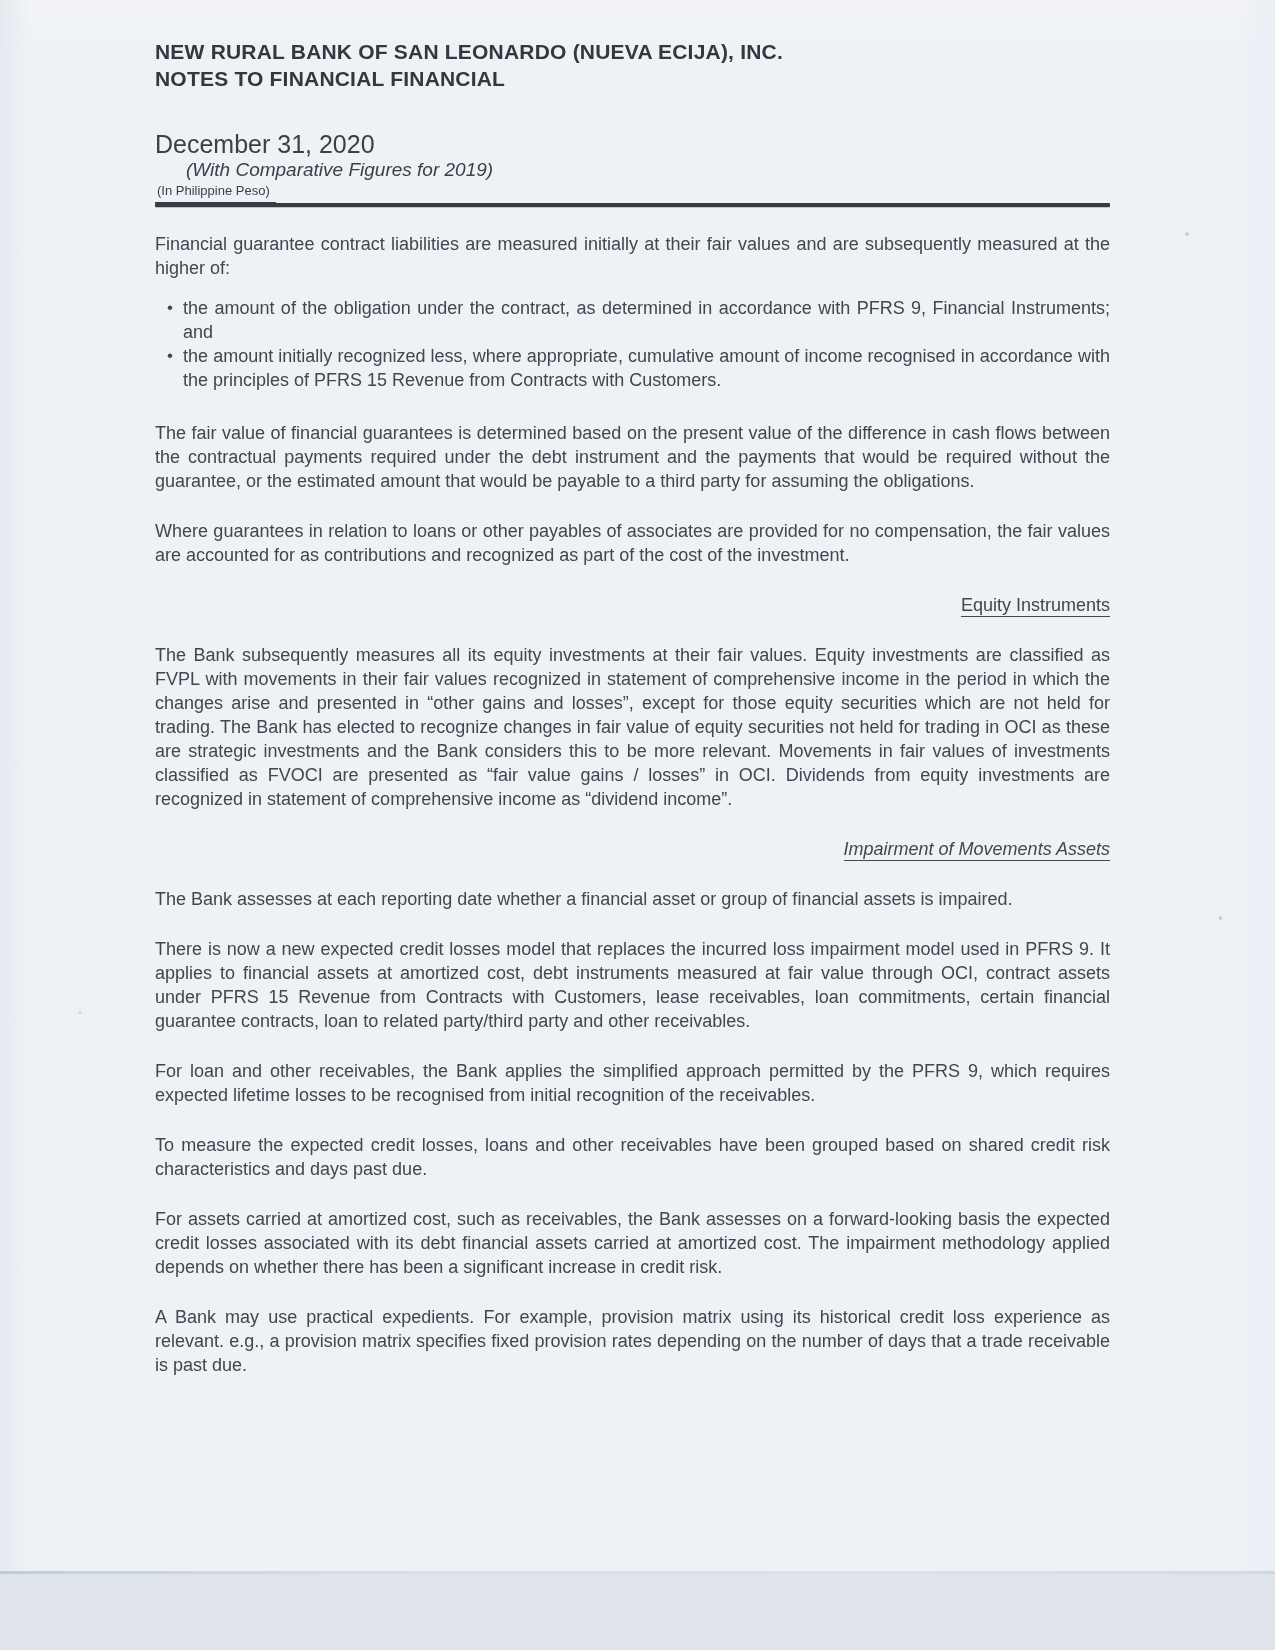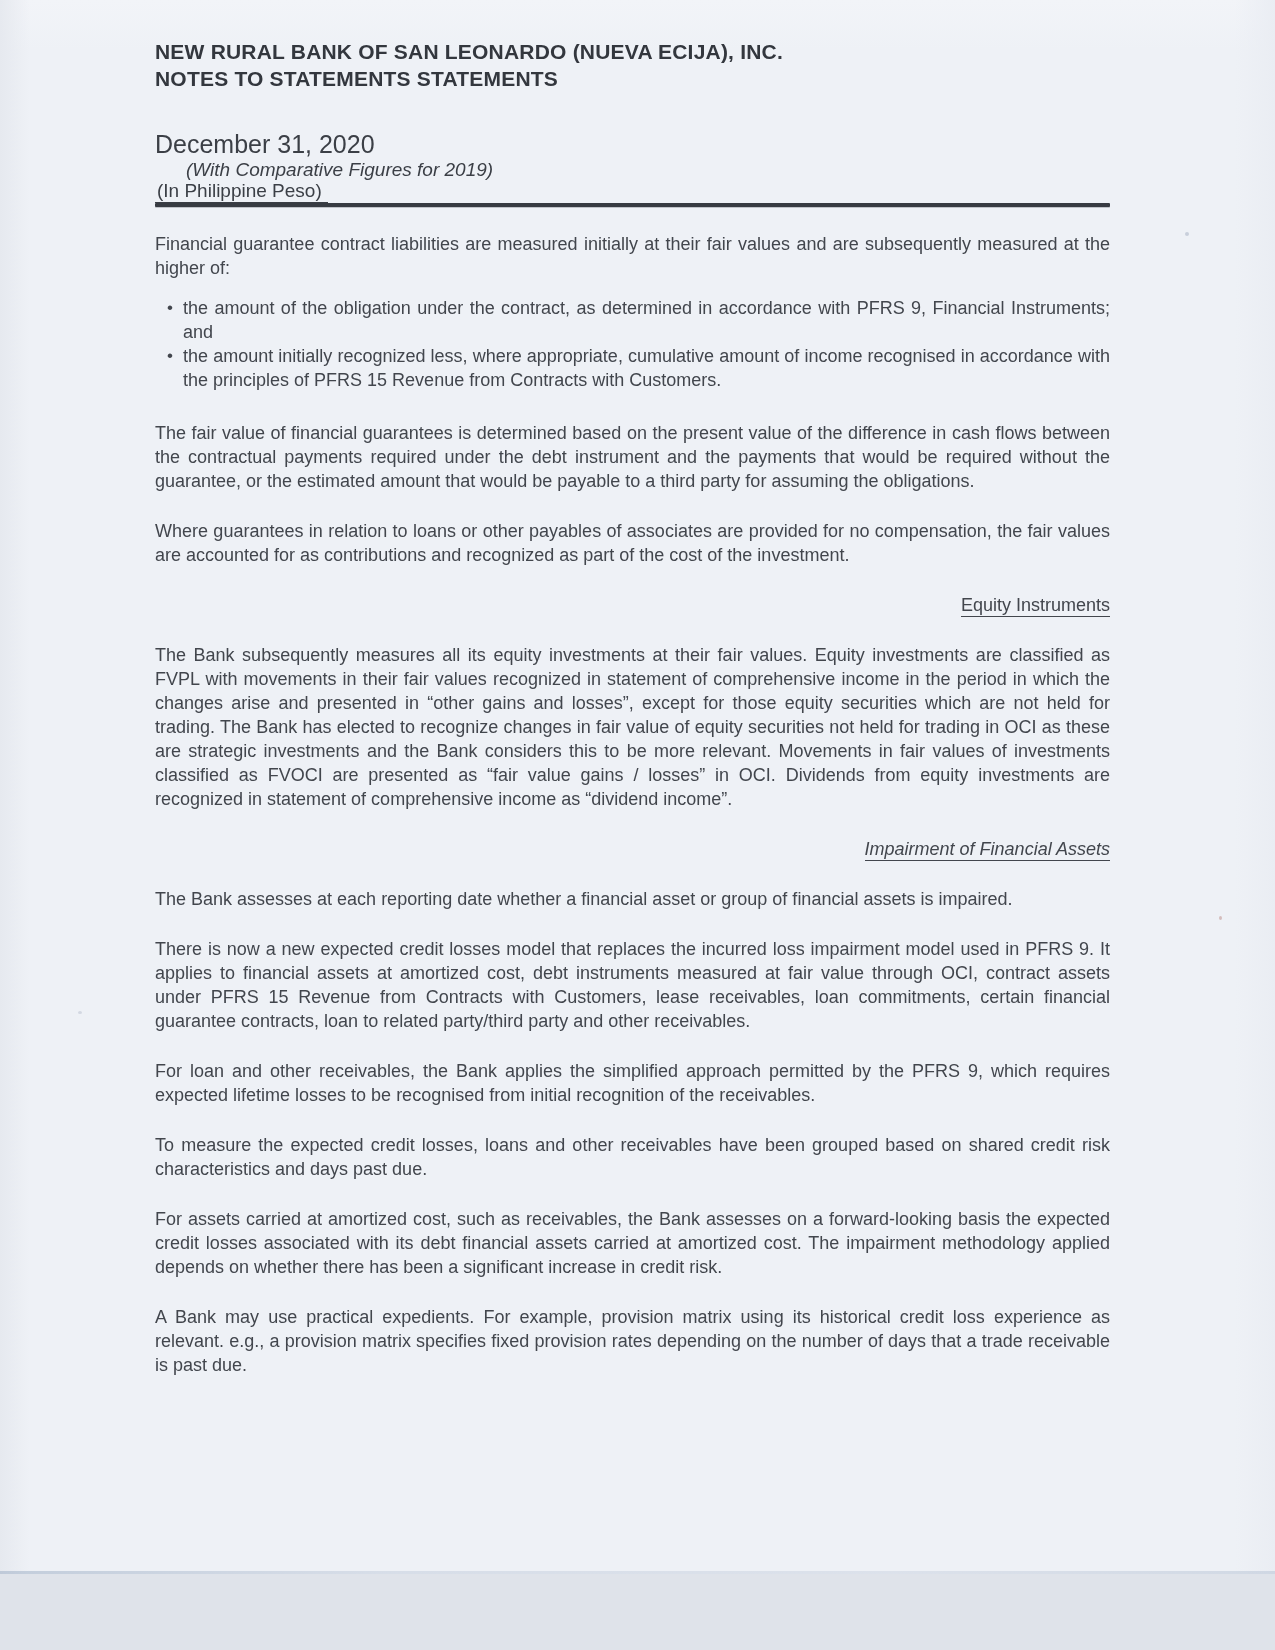--- a/index.html
+++ b/index.html
@@ -20,21 +20,21 @@
     content:""; position:absolute; left:0; right:0; bottom:0; height:3px;
     background:linear-gradient(90deg,#9fb0c6,#c4cedd 30%,#cdd5e2 70%,#b9c5d6);
     opacity:.55;
   }
   .content { margin:38px 165px 0 155px; }
 
   
   .hdr-bold   { font-size:21px; line-height:27px; font-weight:bold; color:#33373e; letter-spacing:.2px; }
   .hdr-reg    { font-size:25px; line-height:25px; color:#3b3f46;margin-top:40px; }
   .hdr-italic { font-size:19px; line-height:25px; font-style:italic; color:#3b3f46;margin-left:31px; }
-  .hdr-small  { font-size:19px; line-height:18px; color:#3b3f46; }
+  .hdr-small  { font-size:13px; line-height:18px; color:#3b3f46; }
   .hdr-small span { display:inline-block; padding:0 6px 2px 2px; border-bottom:1.5px solid #3a3e45; }
   .header-rule { height:3.5px; background:#373b42; margin-top:0; border-radius:1px; box-shadow:0 1px 0 rgba(55,59,66,.25); }
 
   
   main { display:block; margin-top:25px; }
   main p, main li, main h3 {
     font-size:18px; line-height:24px;
     text-align:justify;
     margin:0 0 26px 0;
     color:#42464d;
@@ -67,21 +67,21 @@
 
 <div class="page">
   <div class="speck s1"></div>
   <div class="speck s2"></div>
   <div class="speck s3"></div>
   <div class="speck s4"></div>
 
   <div class="content">
     <header>
       <div class="hdr-bold">NEW RURAL BANK OF SAN LEONARDO (NUEVA ECIJA), INC.</div>
-      <div class="hdr-bold">NOTES TO STATEMENTS STATEMENTS</div>
+      <div class="hdr-bold">NOTES TO FINANCIAL FINANCIAL</div>
       <div class="hdr-reg">December 31, 2020</div>
       <div class="hdr-italic">(With Comparative Figures for 2019)</div>
       <div class="hdr-small"><span>(In Philippine Peso)</span></div>
       <div class="header-rule"></div>
     </header>
 
     <main>
       <p class="tight"><span>Financial guarantee contract liabilities are measured initially at their fair values and are subsequently measured at the higher of:</span></p>
 
       <ul class="bullets">
@@ -89,21 +89,21 @@
         <li><span>the amount initially recognized less, where appropriate, cumulative amount of income recognised in accordance with the principles of PFRS 15 </span><span class="it">Revenue from Contracts with Customers</span><span>.</span></li>
       </ul>
 
       <p><span>The fair value of financial guarantees is determined based on the present value of the difference in cash flows between the contractual payments required under the debt instrument and the payments that would be required without the guarantee, or the estimated amount that would be payable to a third party for assuming the obligations.</span></p>
       <p><span>Where guarantees in relation to loans or other payables of associates are provided for no compensation, the fair values are accounted for as contributions and recognized as part of the cost of the investment.</span></p>
 
       <h3><span class="u">Equity Instruments</span></h3>
 
       <p><span>The Bank subsequently measures all its equity investments at their fair values. Equity investments are classified as FVPL with movements in their fair values recognized in statement of comprehensive income in the period in which the changes arise and presented in “other gains and losses”, except for those equity securities which are not held for trading. The Bank has elected to recognize changes in fair value of equity securities not held for trading in OCI as these are strategic investments and the Bank considers this to be more relevant. Movements in fair values of investments classified as FVOCI are presented as “fair value gains / losses” in OCI. Dividends from equity investments are recognized in statement of comprehensive income as “dividend income”.</span></p>
 
-      <h3 class="italic"><span class="u">Impairment of Financial Assets</span></h3>
+      <h3 class="italic"><span class="u">Impairment of Movements Assets</span></h3>
 
       <p><span>The Bank assesses at each reporting date whether a financial asset or group of financial assets is impaired.</span></p>
       <p><span>There is now a new expected credit losses model that replaces the incurred loss impairment model used in PFRS 9. It applies to financial assets at amortized cost, debt instruments measured at fair value through OCI, contract assets under PFRS 15 </span><span class="it">Revenue from Contracts with Customers</span><span>, lease receivables, loan commitments, certain financial guarantee contracts, loan to related party/third party and other receivables.</span></p>
       <p><span>For loan and other receivables, the Bank applies the simplified approach permitted by the PFRS 9, which requires expected lifetime losses to be recognised from initial recognition of the receivables.</span></p>
       <p><span>To measure the expected credit losses, loans and other receivables have been grouped based on shared credit risk characteristics and days past due.</span></p>
       <p><span>For assets carried at amortized cost, such as receivables, the Bank assesses on a forward-looking basis the expected credit losses associated with its debt financial assets carried at amortized cost. The impairment methodology applied depends on whether there has been a significant increase in credit risk.</span></p>
       <p><span>A Bank may use practical expedients. For example, provision matrix using its historical credit loss experience as relevant. e.g., a provision matrix specifies fixed provision rates depending on the number of days that a trade receivable is past due.</span></p>
     </main>
   </div>
 

